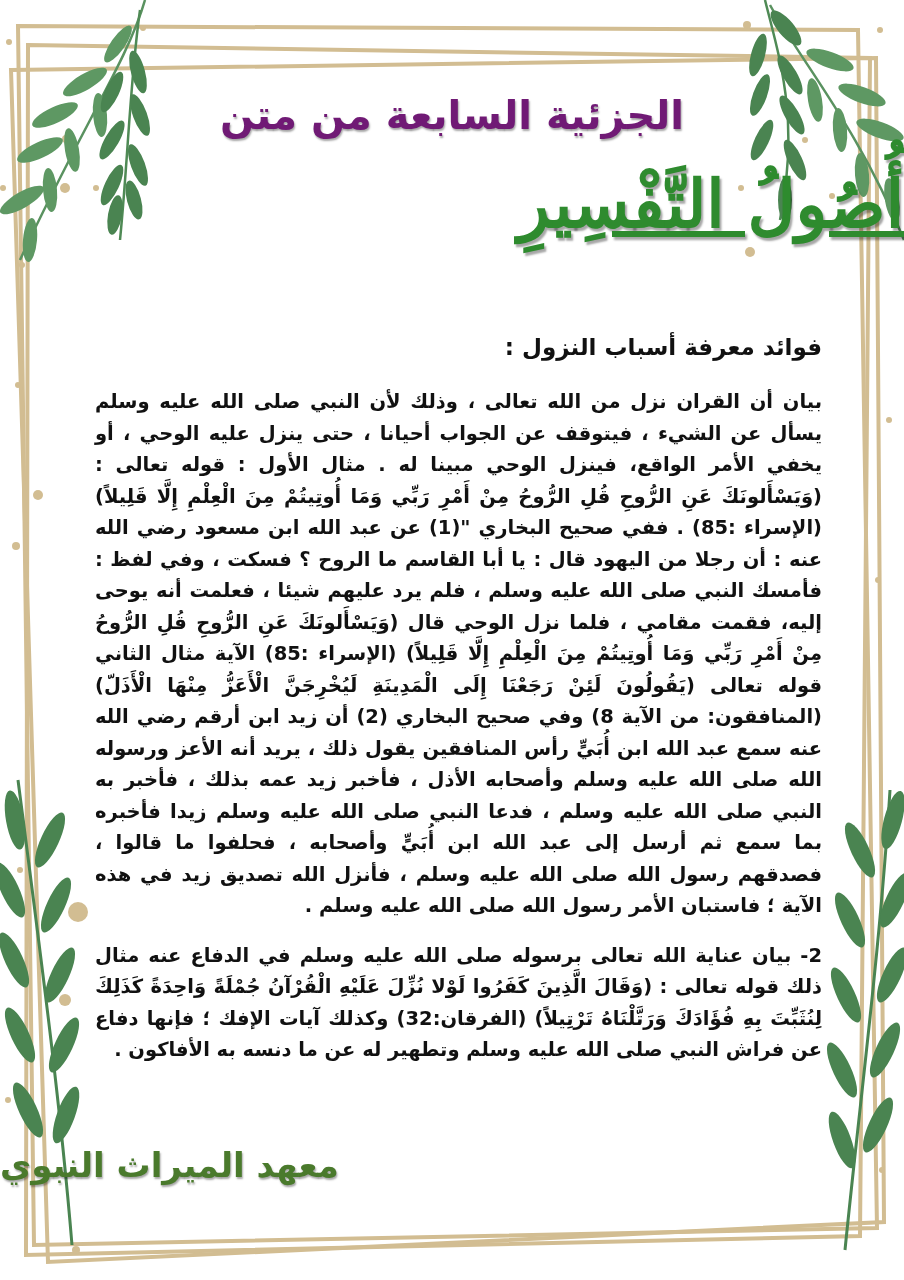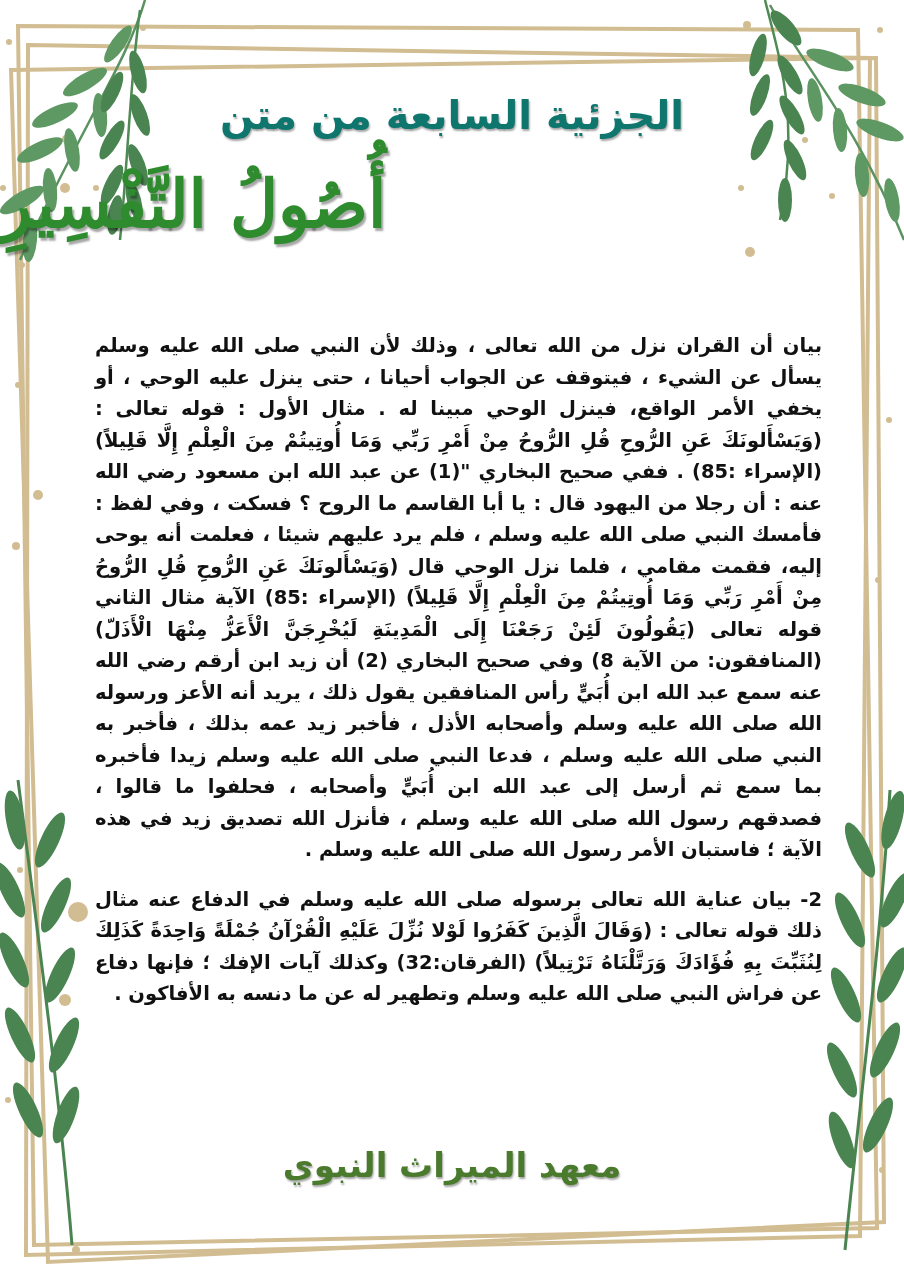--- a/index.html
+++ b/index.html
@@ -24,35 +24,36 @@
     }
     
     .title-top {
       position: absolute;
       top: 92px;
       left: 0; right: 0;
       text-align: center;
       font-family: "DejaVu Sans", sans-serif;
       font-weight: bold;
       font-size: 40px;
-      color: #0f766e;
+      color: #701a75;
       text-shadow: 1px 2px 2px rgba(0,0,0,0.35);
       letter-spacing: 0;
     }
     .title-cal {
       position: absolute;
       top: 168px;
       left: 0; right: 0;
-      text-align: left;
+      text-align: right;
       font-family: "DejaVu Serif", serif;
       font-weight: bold;
       font-size: 66px;
       color: #2e8b2e;
       text-shadow: 2px 3px 2px rgba(0,0,0,0.35);
       line-height: 1.1;
+      text-decoration: underline;
     }
     .content {
       position: absolute;
       top: 330px;
       left: 82px;
       width: 740px;
       direction: rtl;
       text-align: justify;
       font-family: "DejaVu Sans", sans-serif;
       font-weight: bold;
@@ -71,21 +72,21 @@
       text-align: right;
     }
     .para {
       margin: 0 0 18px 13px;
       text-align-last: right;
     }
     .footer-title {
       position: absolute;
       top: 1145px;
       left: 0; right: 0;
-      text-align: center;
+      text-align: left;
       font-family: "DejaVu Sans", sans-serif;
       font-weight: bold;
       font-size: 34px;
       color: #4a7a2c;
       text-shadow: 1px 2px 2px rgba(0,0,0,0.35);
     }
   </style>
 </head>
 <body>
 
@@ -202,17 +203,18 @@
       <ellipse cx="878" cy="1125" rx="9" ry="30" transform="rotate(25 878 1125)"></ellipse>
       <ellipse cx="842" cy="1140" rx="9" ry="30" transform="rotate(-20 842 1140)"></ellipse>
     </g>
   </g>
 </svg>
 
 <div class="title-top">الجزئية السابعة من متن</div>
 <div class="title-cal">أُصُولُ التَّفْسِيرِ</div>
 
 <div class="content">
+  <div class="section-heading">فوائد معرفة أسباب النزول :</div>
   <p class="para">بيان أن القران نزل من الله تعالى ، وذلك لأن النبي صلى الله عليه وسلم يسأل عن الشيء ، فيتوقف عن الجواب أحيانا ، حتى ينزل عليه الوحي ، أو يخفي الأمر الواقع، فينزل الوحي مبينا له . مثال الأول : قوله تعالى : (وَيَسْأَلونَكَ عَنِ الرُّوحِ قُلِ الرُّوحُ مِنْ أَمْرِ رَبِّي وَمَا أُوتِيتُمْ مِنَ الْعِلْمِ إِلَّا قَلِيلاً) (الإسراء :85) . ففي صحيح البخاري "(1) عن عبد الله ابن مسعود رضي الله عنه : أن رجلا من اليهود قال : يا أبا القاسم ما الروح ؟ فسكت ، وفي لفظ : فأمسك النبي صلى الله عليه وسلم ، فلم يرد عليهم شيئا ، فعلمت أنه يوحى إليه، فقمت مقامي ، فلما نزل الوحي قال (وَيَسْأَلونَكَ عَنِ الرُّوحِ قُلِ الرُّوحُ مِنْ أَمْرِ رَبِّي وَمَا أُوتِيتُمْ مِنَ الْعِلْمِ إِلَّا قَلِيلاً) (الإسراء :85) الآية  مثال الثاني قوله تعالى (يَقُولُونَ لَئِنْ رَجَعْنَا إِلَى الْمَدِينَةِ لَيُخْرِجَنَّ الْأَعَزُّ مِنْهَا الْأَذَلّ)(المنافقون: من الآية 8) وفي صحيح البخاري (2) أن زيد ابن أرقم رضي الله عنه سمع عبد الله ابن أُبَيٍّ رأس المنافقين يقول ذلك ، يريد أنه الأعز ورسوله الله صلى الله عليه وسلم وأصحابه الأذل ، فأخبر زيد عمه بذلك ، فأخبر به النبي صلى الله عليه وسلم ، فدعا النبي صلى الله عليه وسلم زيدا فأخبره بما سمع ثم أرسل إلى عبد الله ابن أُبَيٍّ وأصحابه ، فحلفوا ما قالوا ، فصدقهم رسول الله صلى الله عليه وسلم ، فأنزل الله تصديق زيد في هذه الآية  ؛ فاستبان الأمر رسول الله صلى الله عليه وسلم .</p>
   <p class="para">2- بيان عناية الله تعالى برسوله صلى الله عليه وسلم في الدفاع عنه مثال ذلك قوله تعالى : (وَقَالَ الَّذِينَ كَفَرُوا لَوْلا نُزِّلَ عَلَيْهِ الْقُرْآنُ جُمْلَةً وَاحِدَةً كَذَلِكَ لِنُثَبِّتَ بِهِ فُؤَادَكَ وَرَتَّلْنَاهُ تَرْتِيلاً) (الفرقان:32) وكذلك آيات الإفك ؛ فإنها دفاع عن فراش النبي صلى الله عليه وسلم وتطهير له عن ما دنسه به الأفاكون .</p>
 </div>
 
 <div class="footer-title">معهد الميراث النبوي</div>
 
 </body></html>

